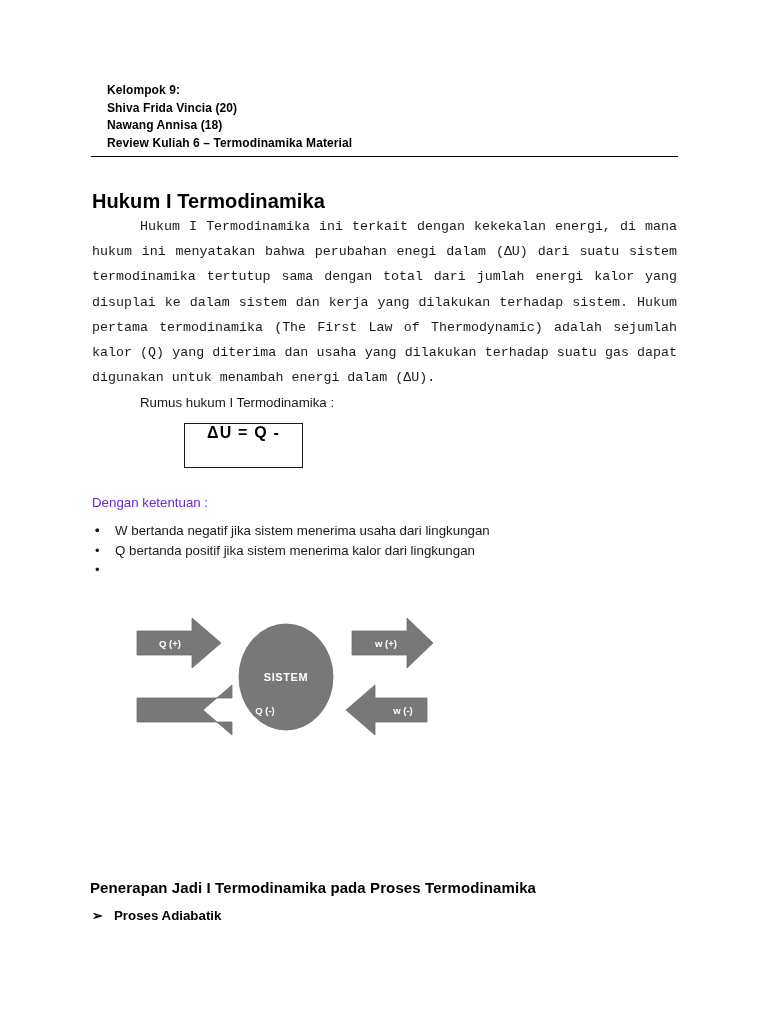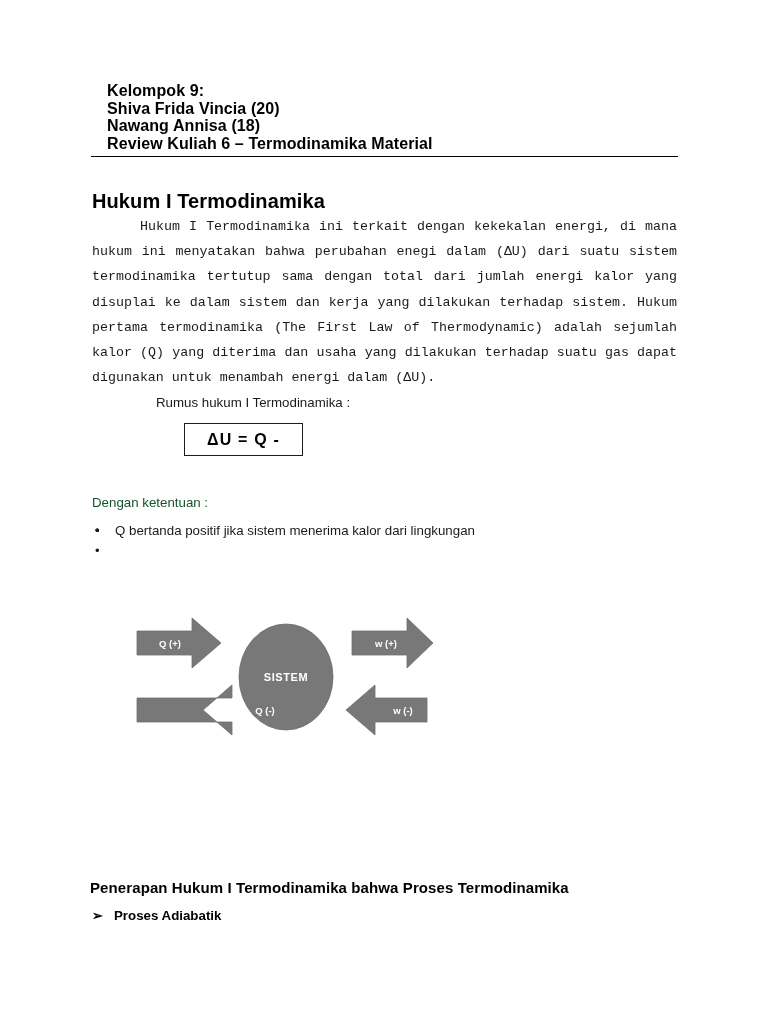--- a/index.html
+++ b/index.html
@@ -26,21 +26,21 @@
 
   
   .doc-header {
     position: absolute;
     left: 92px;
     top: 82px;
     width: 586px;
   }
   .doc-header .hline {
     font-weight: bold;
-    font-size: 16px;
+    font-size: 12px;
     line-height: 17.6px;
     letter-spacing: 0.1px;
     white-space: nowrap;
     padding-left: 15px;
   }
   .header-rule {
     position: absolute;
     left: 91px;
     top: 156px;
     width: 587px;
@@ -75,54 +75,53 @@
     text-indent: 48px;
   }
   #para-jadi {
     left: 92px;
     top: 768px;
     width: 585px;
   }
 
   .rumus-line {
     position: absolute;
-    left: 156px;
+    left: 140px;
     top: 395px;
     font-size: 13.3px;
     color: #1a1a1a;
     white-space: nowrap;
   }
 
   
   .formula-box {
     position: absolute;
     left: 184px;
     top: 423px;
     width: 119px;
-    height: 33px;
+    height: 45px;
     border: 1.6px solid #1a1a1a;
     box-sizing: border-box;
     display: flex;
-    align-items: center;
     justify-content: center;
   }
   .formula-box span {
     font-weight: bold;
     font-size: 16px;
     letter-spacing: 1.2px;
     color: #000;
   }
 
   
   .ketentuan-line {
     position: absolute;
     left: 92px;
     top: 495px;
     font-size: 13.3px;
-    color: #14532d;
+    color: #6d28d9;
     white-space: nowrap;
   }
   .bullet-list {
     position: absolute;
     left: 92px;
     top: 521px;
     width: 560px;
     margin: 0;
     padding: 0;
     list-style: none;
@@ -193,20 +192,21 @@
   </div>
 
   <div class="ketentuan-line">Dengan ketentuan :</div>
 
   <ul class="bullet-list">
     <li>
       <span class="dot">•</span>
     </li>
     <li>
       <span class="dot">•</span>
+      <span>W bertanda negatif jika sistem menerima usaha dari lingkungan</span>
     </li>
     <li>
       <span class="dot">•</span>
       <span>Q bertanda positif jika sistem menerima kalor dari lingkungan</span>
     </li>
     <li>
       <span class="dot">•</span>
     </li>
   </ul>
 
@@ -235,19 +235,19 @@
 
       <text id="svg-label-qpos" x="40" y="35" fill="#ffffff" font-family="Liberation Sans, sans-serif" font-size="9.5" font-weight="bold" text-anchor="middle">Q (+)</text>
       <text id="svg-label-qneg" x="135" y="102" fill="#ffffff" font-family="Liberation Sans, sans-serif" font-size="9.5" font-weight="bold" text-anchor="middle">Q (-)</text>
       <text id="svg-label-wpos" x="256" y="35" fill="#ffffff" font-family="Liberation Sans, sans-serif" font-size="9.5" font-weight="bold" text-anchor="middle">w (+)</text>
       <text id="svg-label-wneg" x="273" y="102" fill="#ffffff" font-family="Liberation Sans, sans-serif" font-size="9.5" font-weight="bold" text-anchor="middle">w (-)</text>
       <text id="svg-label-center" x="156" y="69" fill="#ffffff" font-family="Liberation Sans, sans-serif" font-size="11" font-weight="bold" letter-spacing="0.6" text-anchor="middle">SISTEM</text>
     </svg>
   </div>
 
 
-  <div class="section-title" id="title-penerapan">Penerapan Hukum I Termodinamika bahwa Proses Termodinamika</div>
+  <div class="section-title" id="title-penerapan">Penerapan Jadi I Termodinamika pada Proses Termodinamika</div>
 
   <div class="arrow-item">
     <span class="chev">➢</span><span>Proses Adiabatik</span>
   </div>
 
 </div>
 
 </body></html>

